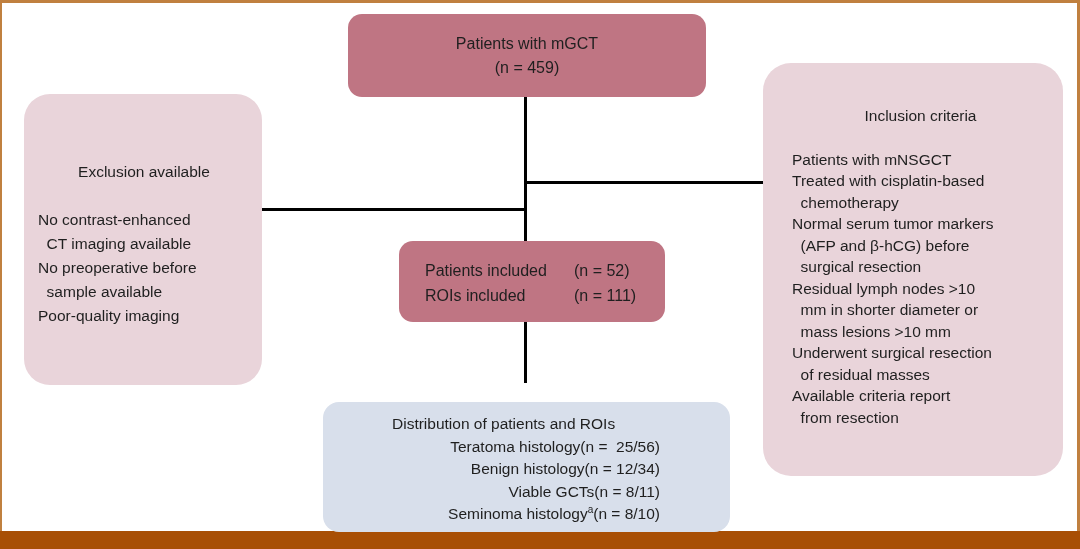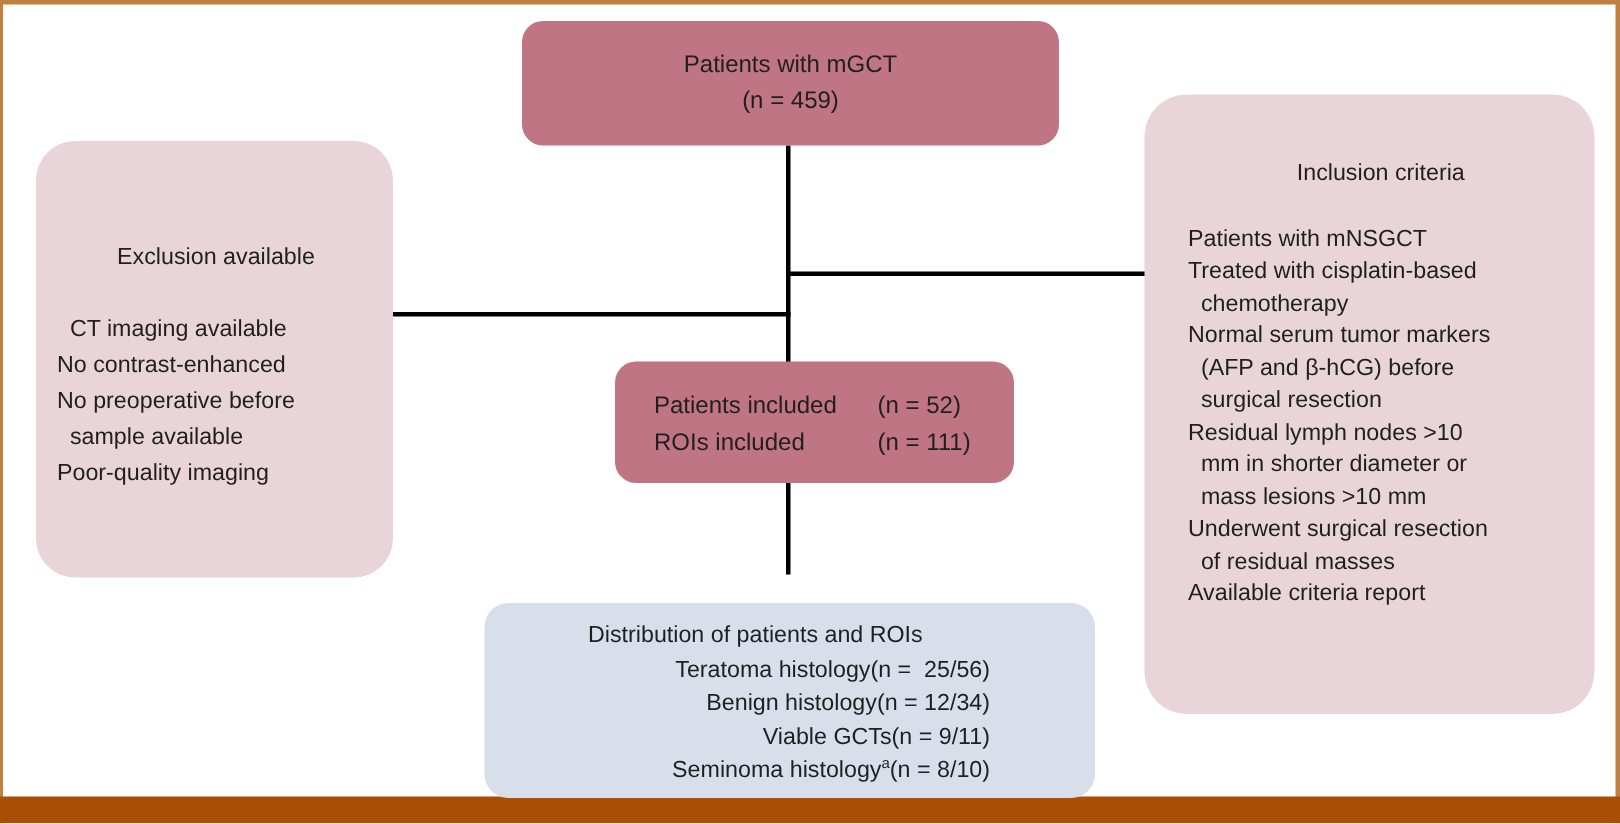--- a/index.html
+++ b/index.html
@@ -48,21 +48,21 @@
   #inclusion-box {
     left: 763px; top: 35px; width: 300px; height: 413px;
     border-radius: 28px;
     padding: 42px 14px 0 29px;
     font-size: 15.5px; line-height: 21.5px; margin-top: 28px;
   }
   #inclusion-box .box-title { text-align: center; margin-bottom: 22px; }
 
   
   #included-box {
-    left: 410px; top: 241px; width: 266px; height: 81px;
+    left: 399px; top: 241px; width: 266px; height: 81px;
     border-radius: 14px;
     padding: 17px 0 0 26px;
     font-size: 16px; line-height: 25px;
   }
   #included-box .n-row { display: grid; grid-template-columns: 149px auto; }
 
   
   #distribution-box {
     left: 323px; top: 402px; width: 407px; height: 130px;
     border-radius: 16px;
@@ -94,41 +94,42 @@
   <div class="connector" id="branch-left"></div>
   <div class="connector" id="trunk-bottom"></div>
 
   <div class="box rose" id="top-box">
     <div class="line">Patients with mGCT</div>
     <div class="line">(n = 459)</div>
   </div>
 
   <div class="box pink" id="exclusion-box">
     <div class="box-title">Exclusion available</div>
+    <div class="line">No contrast-enhanced</div>
     <div class="line">  CT imaging available</div>
-    <div class="line">No contrast-enhanced</div>
     <div class="line">No preoperative before</div>
     <div class="line">  sample available</div>
     <div class="line">Poor-quality imaging</div>
   </div>
 
   <div class="box pink" id="inclusion-box">
     <div class="box-title">Inclusion criteria</div>
     <div class="line">Patients with mNSGCT</div>
     <div class="line">Treated with cisplatin-based</div>
     <div class="line">  chemotherapy</div>
     <div class="line">Normal serum tumor markers</div>
     <div class="line">  (AFP and β-hCG) before</div>
     <div class="line">  surgical resection</div>
     <div class="line">Residual lymph nodes &gt;10</div>
     <div class="line">  mm in shorter diameter or</div>
     <div class="line">  mass lesions &gt;10 mm</div>
     <div class="line">Underwent surgical resection</div>
     <div class="line">  of residual masses</div>
     <div class="line">Available criteria report</div>
+    <div class="line">  from resection</div>
   </div>
 
   <div class="box rose" id="included-box">
     <div class="n-row">
       <span class="line">Patients included</span>
       <span class="line">(n = 52)</span>
     </div>
     <div class="n-row">
       <span class="line">ROIs included</span>
       <span class="line">(n = 111)</span>
@@ -140,21 +141,21 @@
     <div class="n-row">
       <span class="line"><span>Teratoma histology</span><sup></sup></span>
       <span class="line">(n =  25/56)</span>
     </div>
     <div class="n-row">
       <span class="line"><span>Benign histology</span><sup></sup></span>
       <span class="line">(n = 12/34)</span>
     </div>
     <div class="n-row">
       <span class="line"><span>Viable GCTs</span><sup></sup></span>
-      <span class="line">(n = 9/11)</span>
+      <span class="line">(n = 8/11)</span>
     </div>
     <div class="n-row">
       <span class="line"><span>Seminoma histology</span><sup>a</sup></span>
       <span class="line">(n = 8/10)</span>
     </div>
   </div>
 
 </div>
 
 </body></html>

